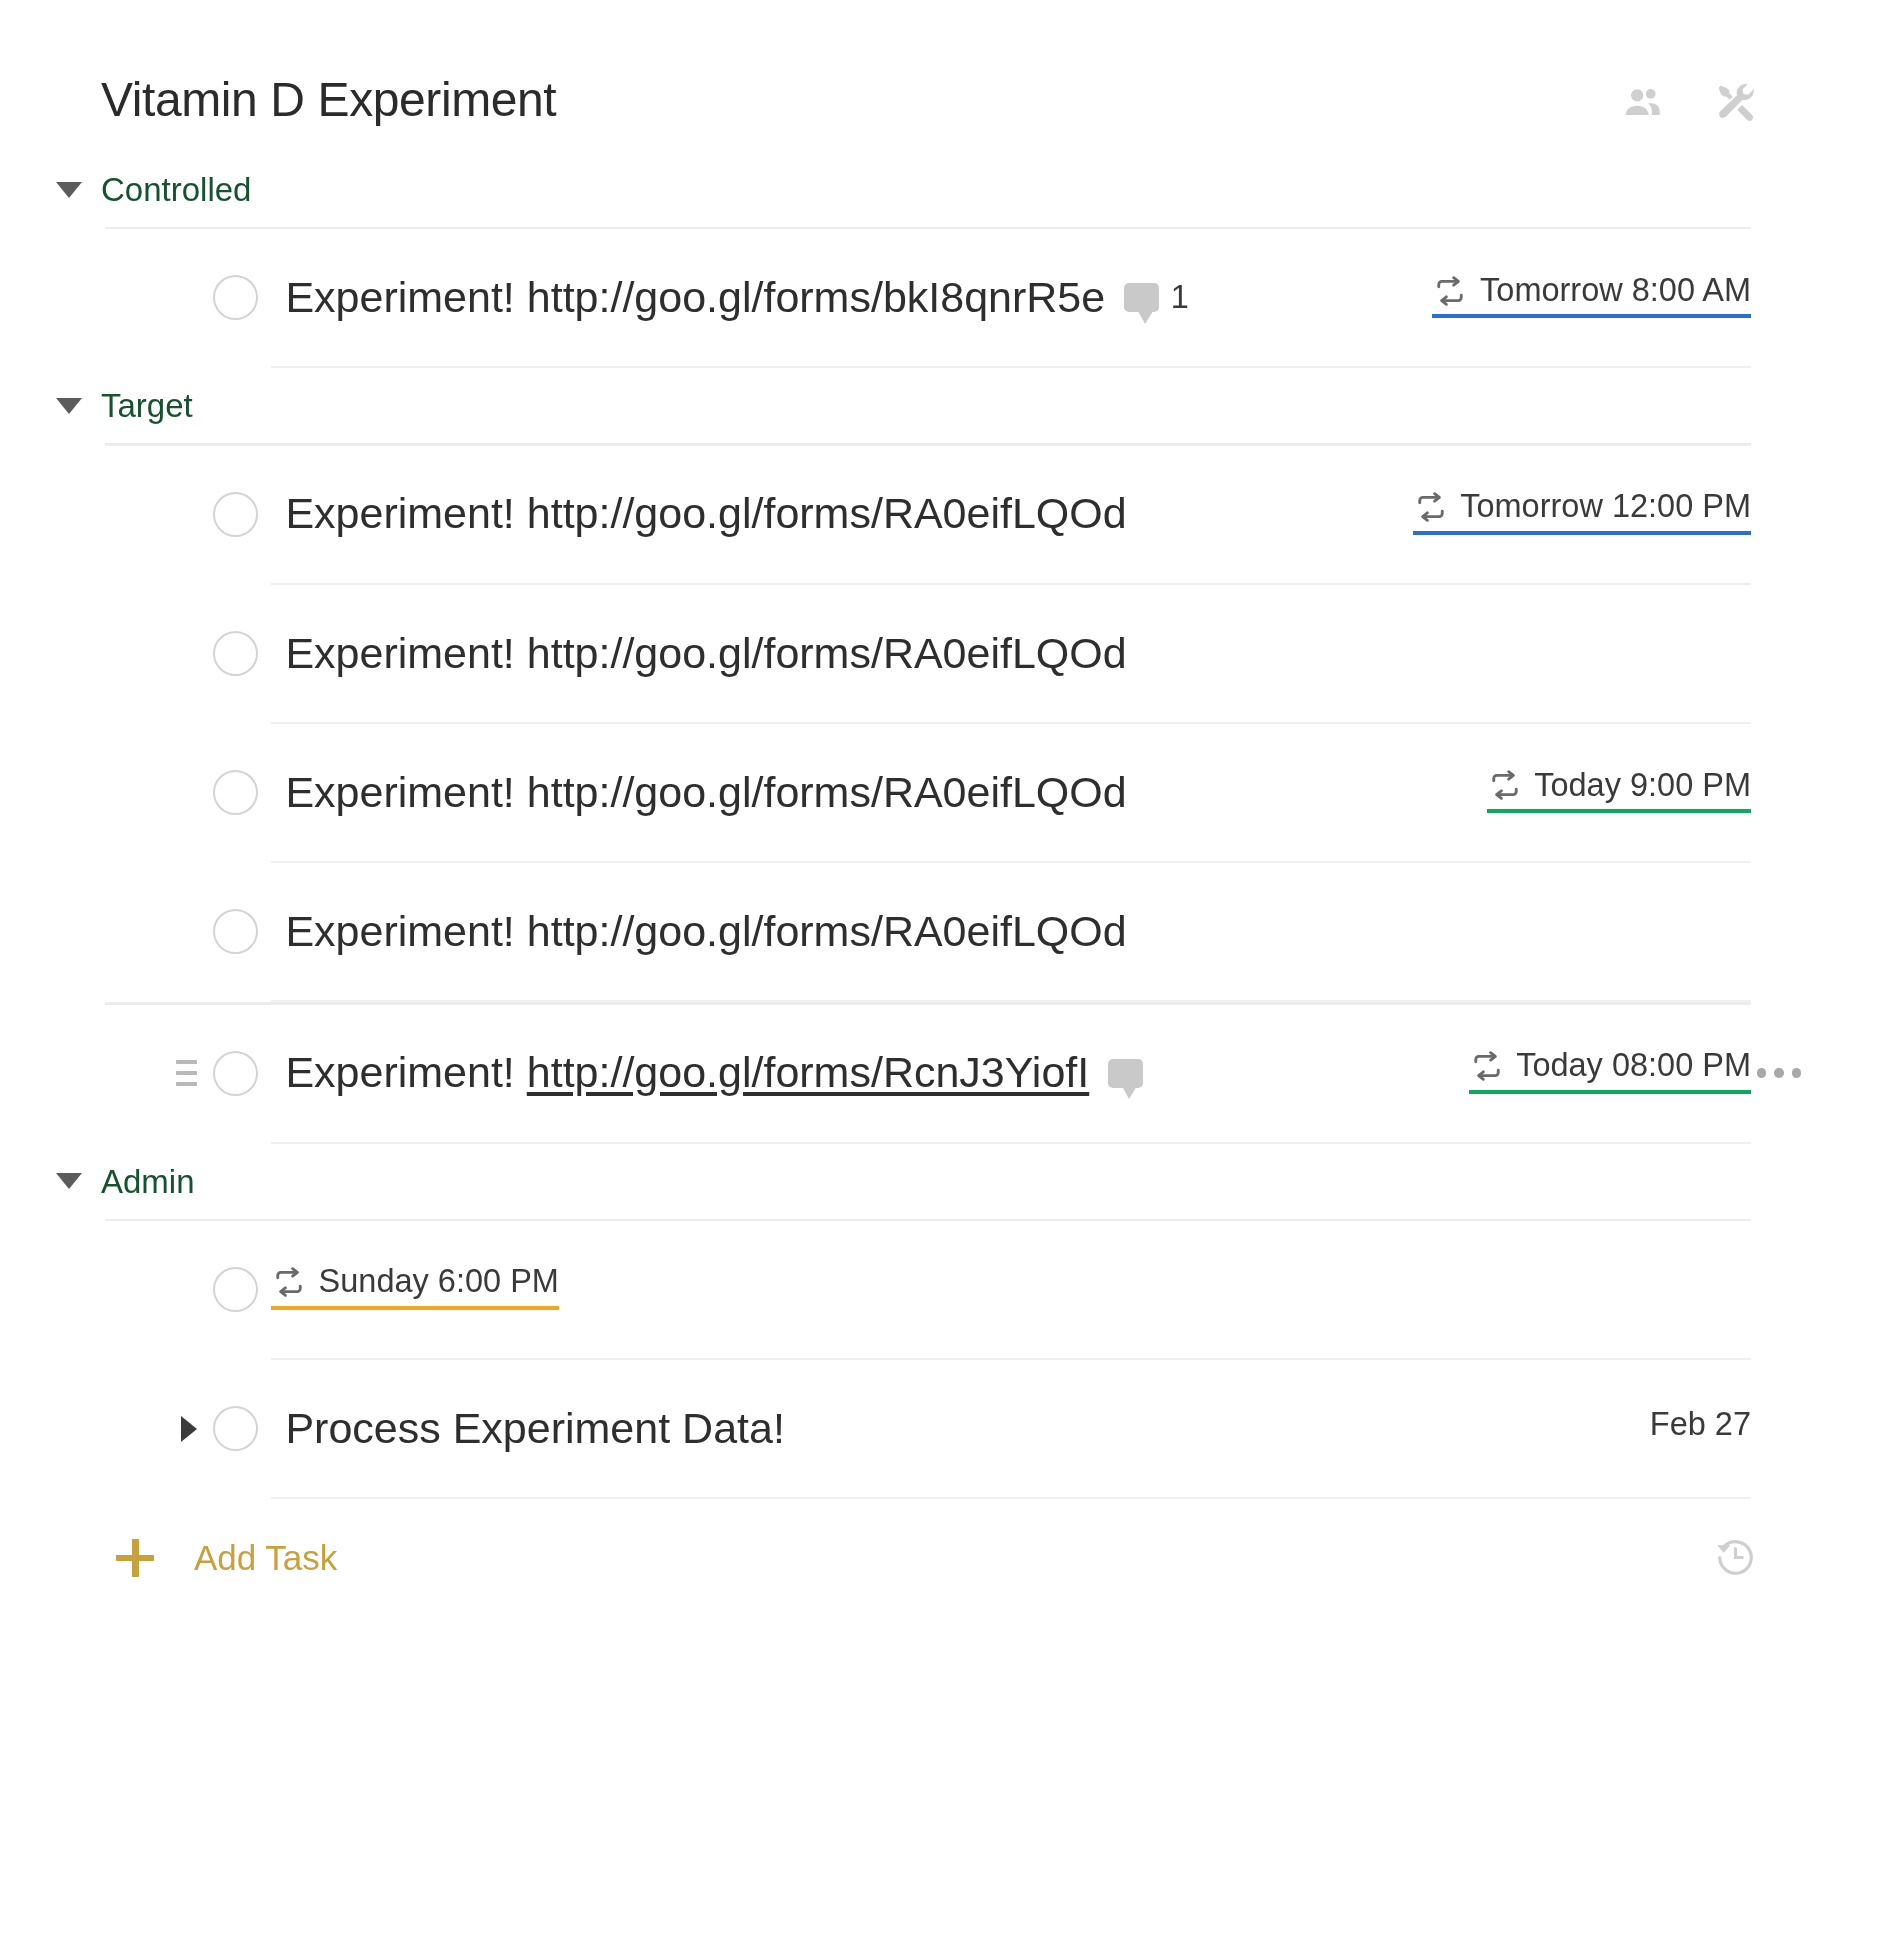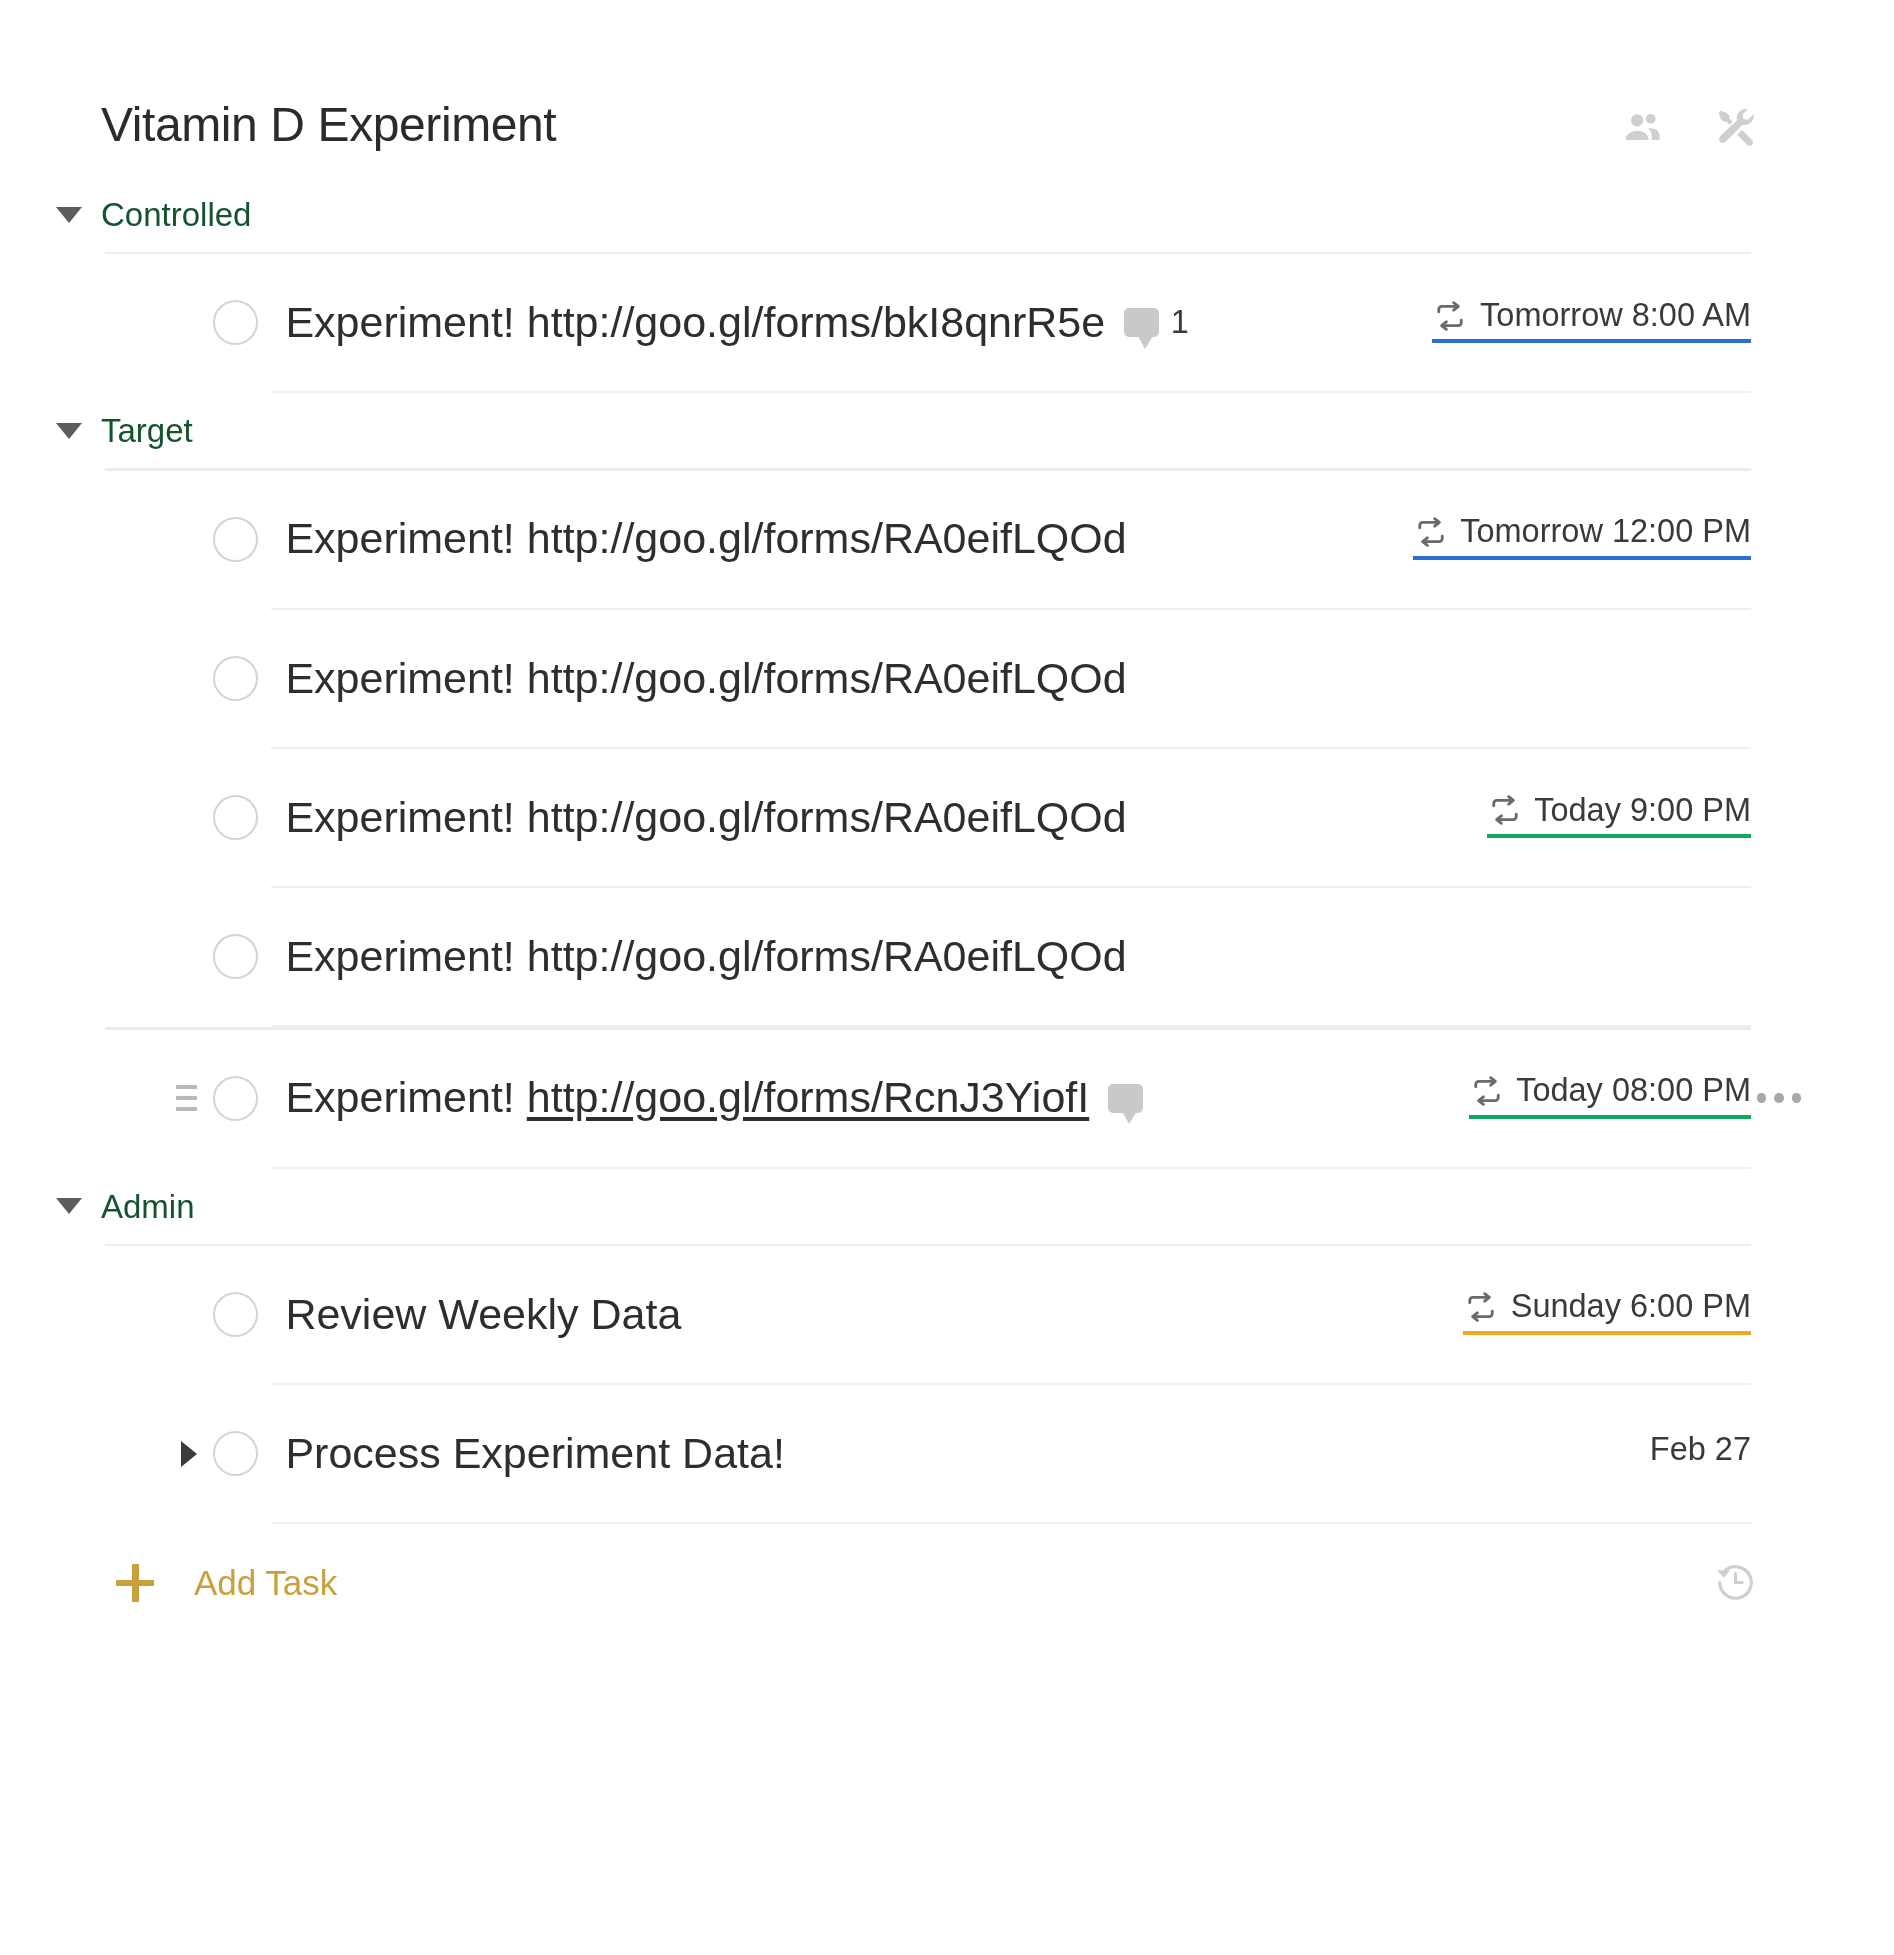--- a/index.html
+++ b/index.html
@@ -20,21 +20,20 @@
     padding: 0;
   }
 
   
   .project-header {
     display: flex;
     align-items: center;
     justify-content: space-between;
     padding: 48px 137px 0 101px;
     height: 152px;
-    margin-top: 25px;
   }
 
   .project-title {
     font-size: 48px;
     font-weight: 400;
     color: #2b2b2b;
     letter-spacing: -0.4px;
     line-height: 1;
   }
 
@@ -456,23 +455,20 @@
         <div class="section-head">
           <span class="caret-down"></span>
           <span class="section-name">Admin</span>
         </div>
         <div class="sec-divider"></div>
         <div class="task-row">
           <div class="gutter">
             <span class="spacer-34"></span>
             <span class="checkcircle"></span>
           </div>
-          <div class="task-main">
-            <span class="task-text"><span>Review Weekly Data</span></span>
-          </div>
           <div class="due orange">
             <span class="due-inner">
               <span class="repeat-icon">
                 <svg width="36" height="36" viewBox="0 0 24 24" fill="none" stroke="currentColor" stroke-width="1.9" stroke-linecap="round" stroke-linejoin="round">
                   <path d="M4.5 9.2V7.6a2 2 0 0 1 2-2h10.2"></path>
                   <polyline points="14.4,3.1 17.6,5.6 14.4,8.1"></polyline>
                   <path d="M19.5 14.8v1.6a2 2 0 0 1-2 2H7.3"></path>
                   <polyline points="9.6,20.9 6.4,18.4 9.6,15.9"></polyline>
                 </svg>
               </span>

